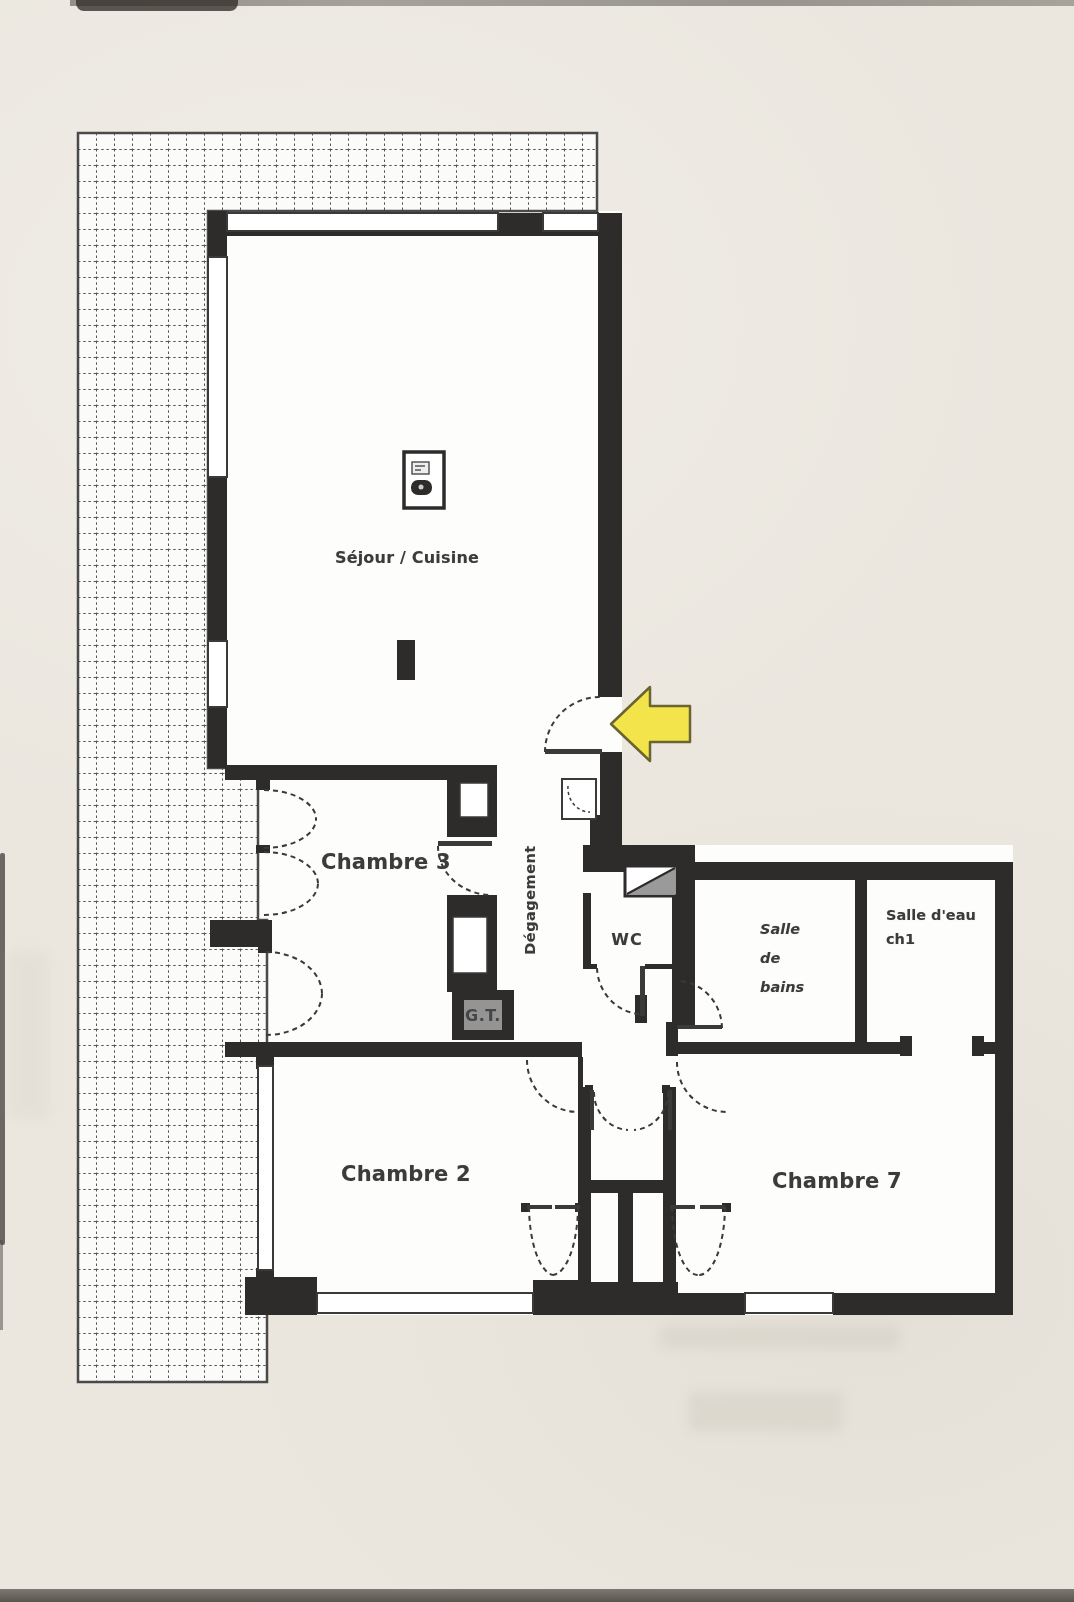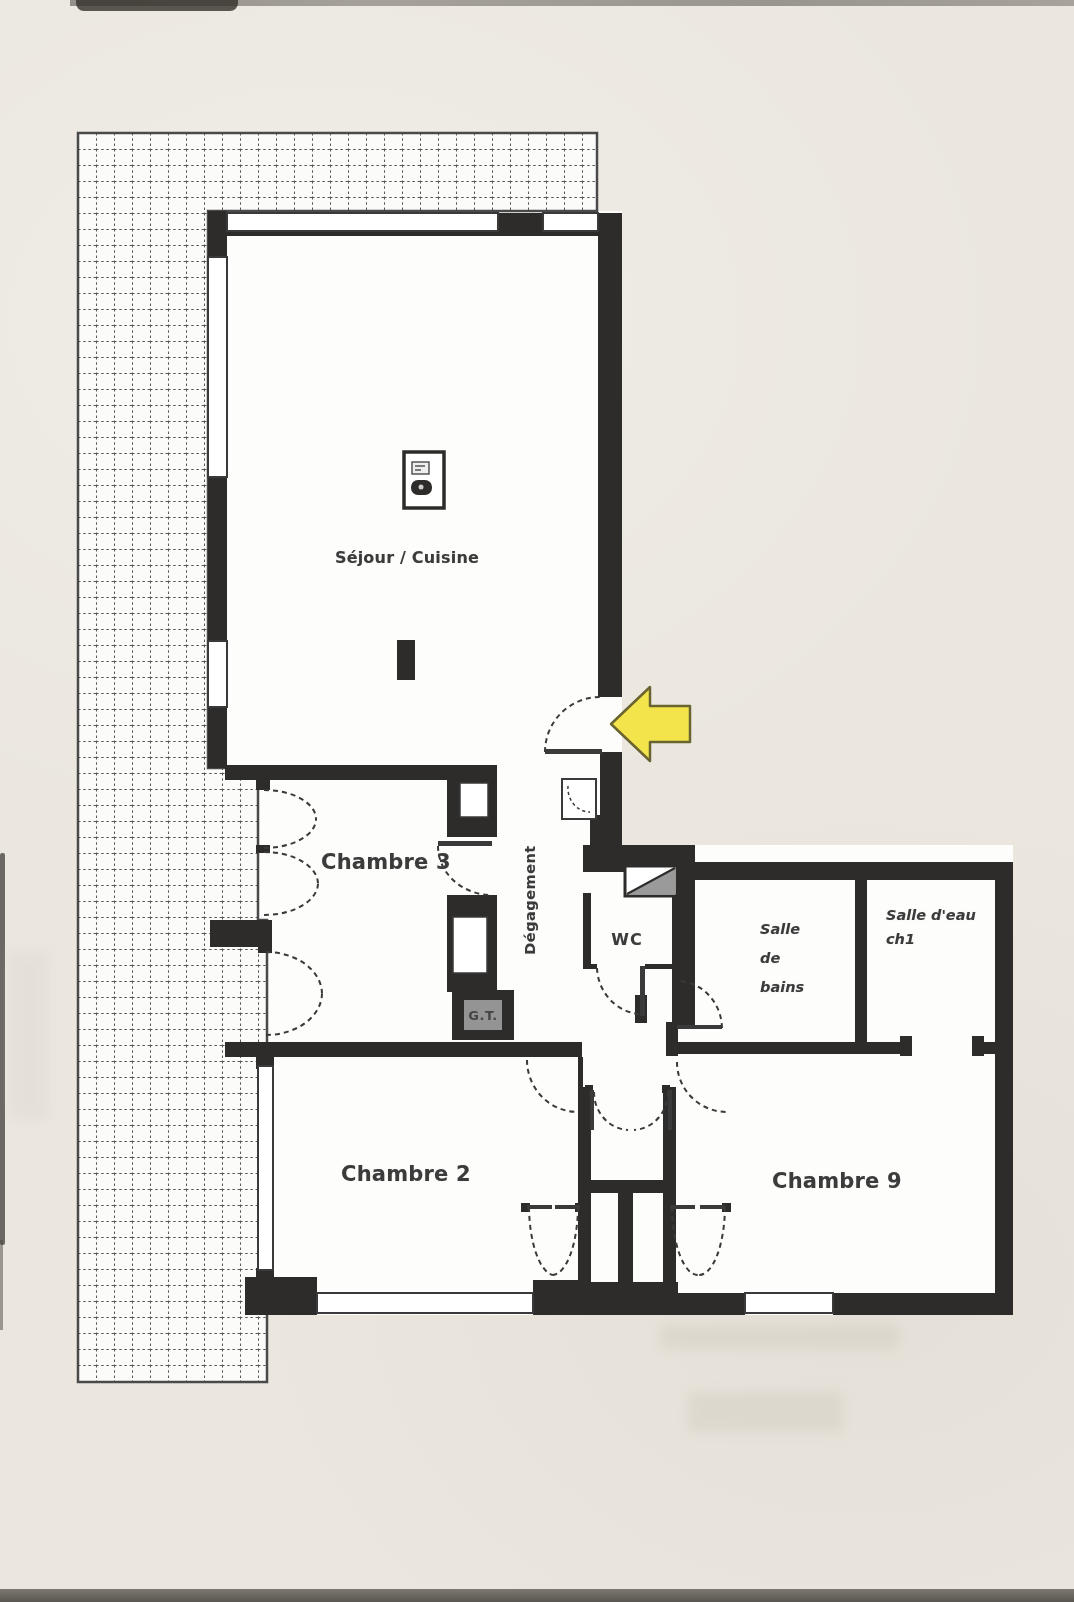--- a/index.html
+++ b/index.html
@@ -32,21 +32,21 @@
   .lbl-wc{font-size:16px;font-weight:700;letter-spacing:1px;}
   .lbl-block{position:absolute;color:#3b3b3b;font-weight:600;font-size:14.5px;line-height:29px;white-space:pre-line;text-shadow:0 0 1px rgba(60,60,60,.25);}
   .lbl-eau{line-height:24px;}
   .lbl-deg{
     position:absolute;color:#3b3b3b;font-weight:600;font-size:14.5px;
     writing-mode:vertical-rl;transform:translate(-50%,-50%) rotate(180deg);
     letter-spacing:.5px;text-shadow:0 0 1px rgba(60,60,60,.25);
   }
   .lbl-gt{
     position:absolute;transform:translate(-50%,-50%);
-    color:#454545;font-weight:700;font-size:13px;letter-spacing:.5px;
+    color:#454545;font-weight:700;font-size:16px;letter-spacing:.5px;
   }
 </style>
 </head>
 <body>
 
 <div class="abs scan-top"></div>
 <div class="abs scan-top-blob"></div>
 <div class="abs scan-bottom"></div>
 <div class="abs scan-left"></div>
 <div class="abs scan-left2"></div>
@@ -202,17 +202,17 @@
   </g>
 </svg>
 
 <div class="lbl lbl-sejour" style="left:407px;top:557px;">Séjour / Cuisine</div>
 <div class="lbl lbl-room" style="left:386px;top:862px;">Chambre 3</div>
 <div class="lbl-deg" style="left:530px;top:900px;">Dégagement</div>
 <div class="lbl lbl-wc" style="left:627px;top:939px;">WC</div>
 <div class="lbl-block" style="left:760px;top:915px;font-style:italic;"><span>Salle</span>
 <span>de</span>
 <span>bains</span></div>
-<div class="lbl-block lbl-eau" style="left:886px;top:903px;font-style:italic;"><span>Salle d'eau</span>
+<div class="lbl-block lbl-eau" style="left:886px;top:903px;"><span>Salle d'eau</span>
 <span>ch1</span></div>
 <div class="lbl lbl-room" style="left:406px;top:1174px;">Chambre 2</div>
-<div class="lbl lbl-room" style="left:837px;top:1181px;">Chambre 9</div>
+<div class="lbl lbl-room" style="left:837px;top:1181px;">Chambre 7</div>
 <div class="lbl-gt" style="left:483px;top:1015px;">G.T.</div>
 
 </body></html>

